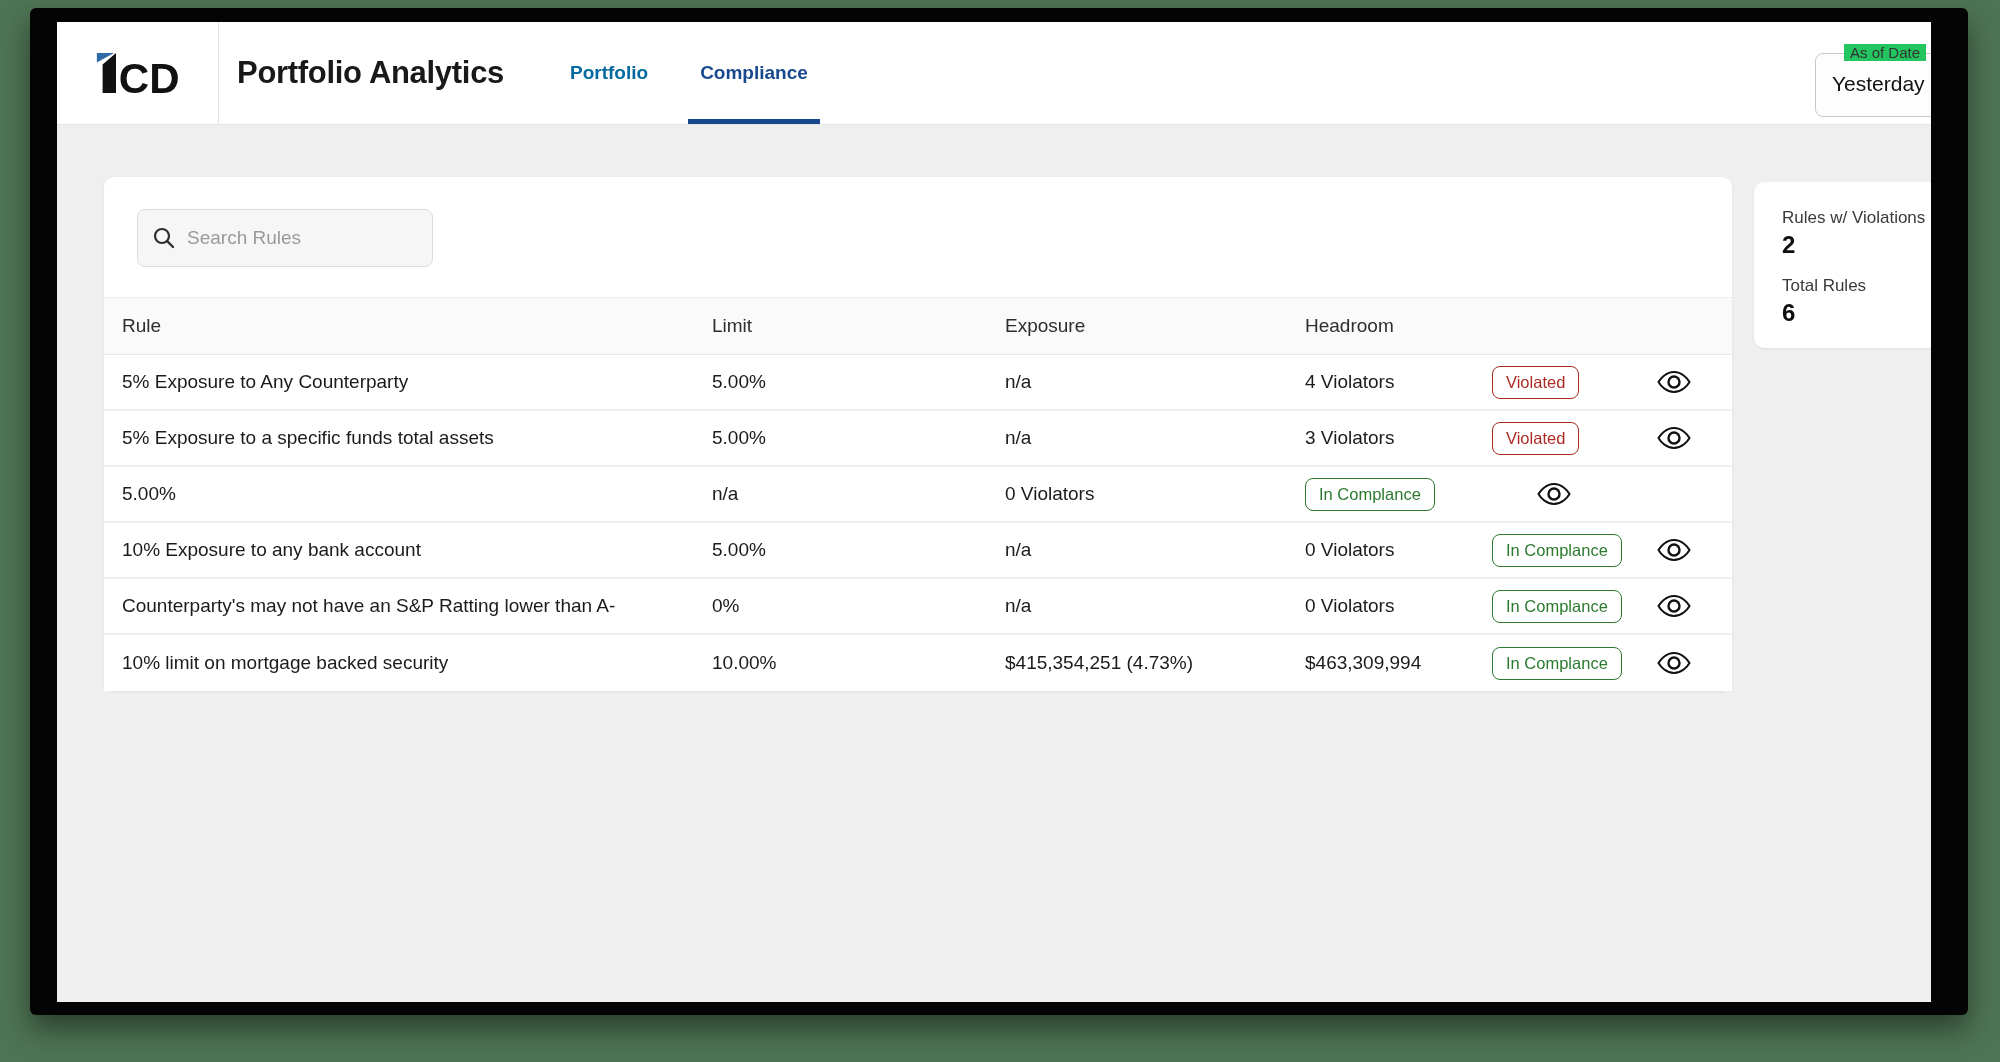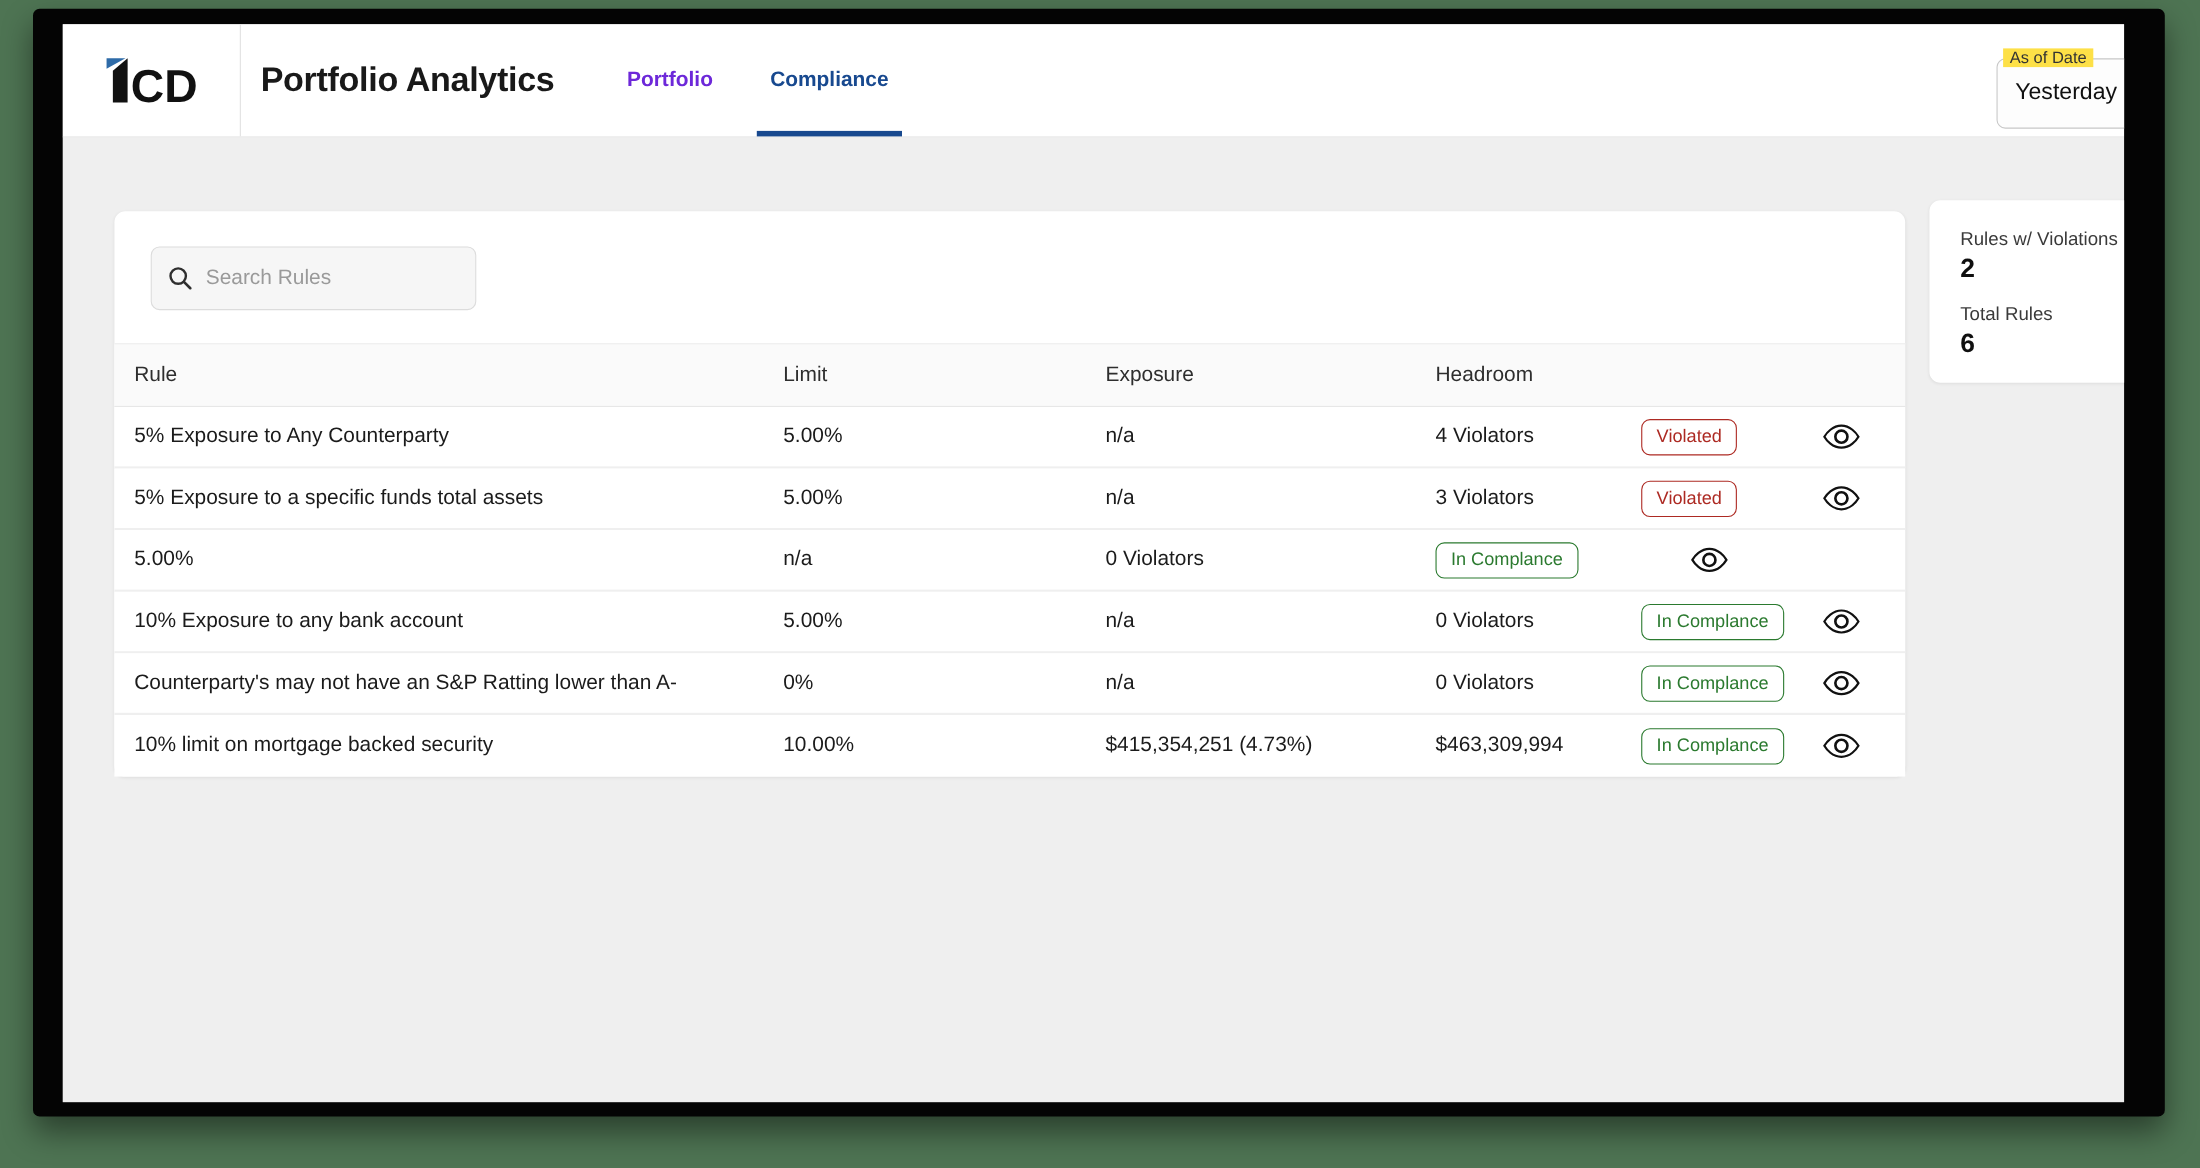--- a/index.html
+++ b/index.html
@@ -27,41 +27,41 @@
     width:162px; border-right:1px solid #e2e2e2;
     display:flex; align-items:center; justify-content:center; flex:0 0 auto;
   }
   .page-title {
     align-self:center; margin-left:18px; font-size:31px; font-weight:700;
     color:#191919; letter-spacing:-0.3px; white-space:nowrap;
   }
   .tabs { display:flex; margin-left:40px; height:100%; }
   .tab {
     padding:0 26px; display:flex; align-items:center; position:relative;
-    font-size:19px; font-weight:700; color:#6d28d9; cursor:pointer; white-space:nowrap;
+    font-size:19px; font-weight:700; color:#0369a1; cursor:pointer; white-space:nowrap;
   }
   .tab.active { color: var(--accent, #18498f); }
   .tab .tab-underline { display:none; }
   .tab.active .tab-underline {
     display:block; position:absolute; left:14px; right:14px; bottom:0; height:5px;
     background: var(--accent, #18498f);
   }
   .asof {
     position:absolute; left:1758px; top:31px; width:200px; height:64px;
     border:1px solid #c8c8c8; border-radius:8px; background:#fdfdfd; cursor:pointer;
   }
   .asof-label {
-    position:absolute; top:-10px; left:5px; font-size:15px; color:#333;
-    background:#fde047; padding:0 6px; white-space:nowrap;
+    position:absolute; top:-10px; left:28px; font-size:15px; color:#333;
+    background:#22c55e; padding:0 6px; white-space:nowrap;
   }
   .asof-value { font-size:21px; color:#111; padding:18px 0 0 16px; white-space:nowrap; }
   
   .content { position:relative; height:877px; }
   .main-card {
-    position:absolute; left:47px; top:67px; width:1628px; height:514px;
+    position:absolute; left:47px; top:52px; width:1628px; height:514px;
     background:#fff; border-radius:10px; box-shadow:0 1px 3px rgba(0,0,0,0.07);
   }
   .search-wrap {
     position:absolute; left:33px; top:32px; width:296px; height:58px;
     background:#f6f6f6; border:1px solid #dcdcdc; border-radius:8px;
     display:flex; align-items:center; padding:0 14px; gap:11px;
   }
   .search-wrap svg { flex:0 0 auto; }
   .search-input {
     border:none; outline:none; background:transparent; width:100%;

